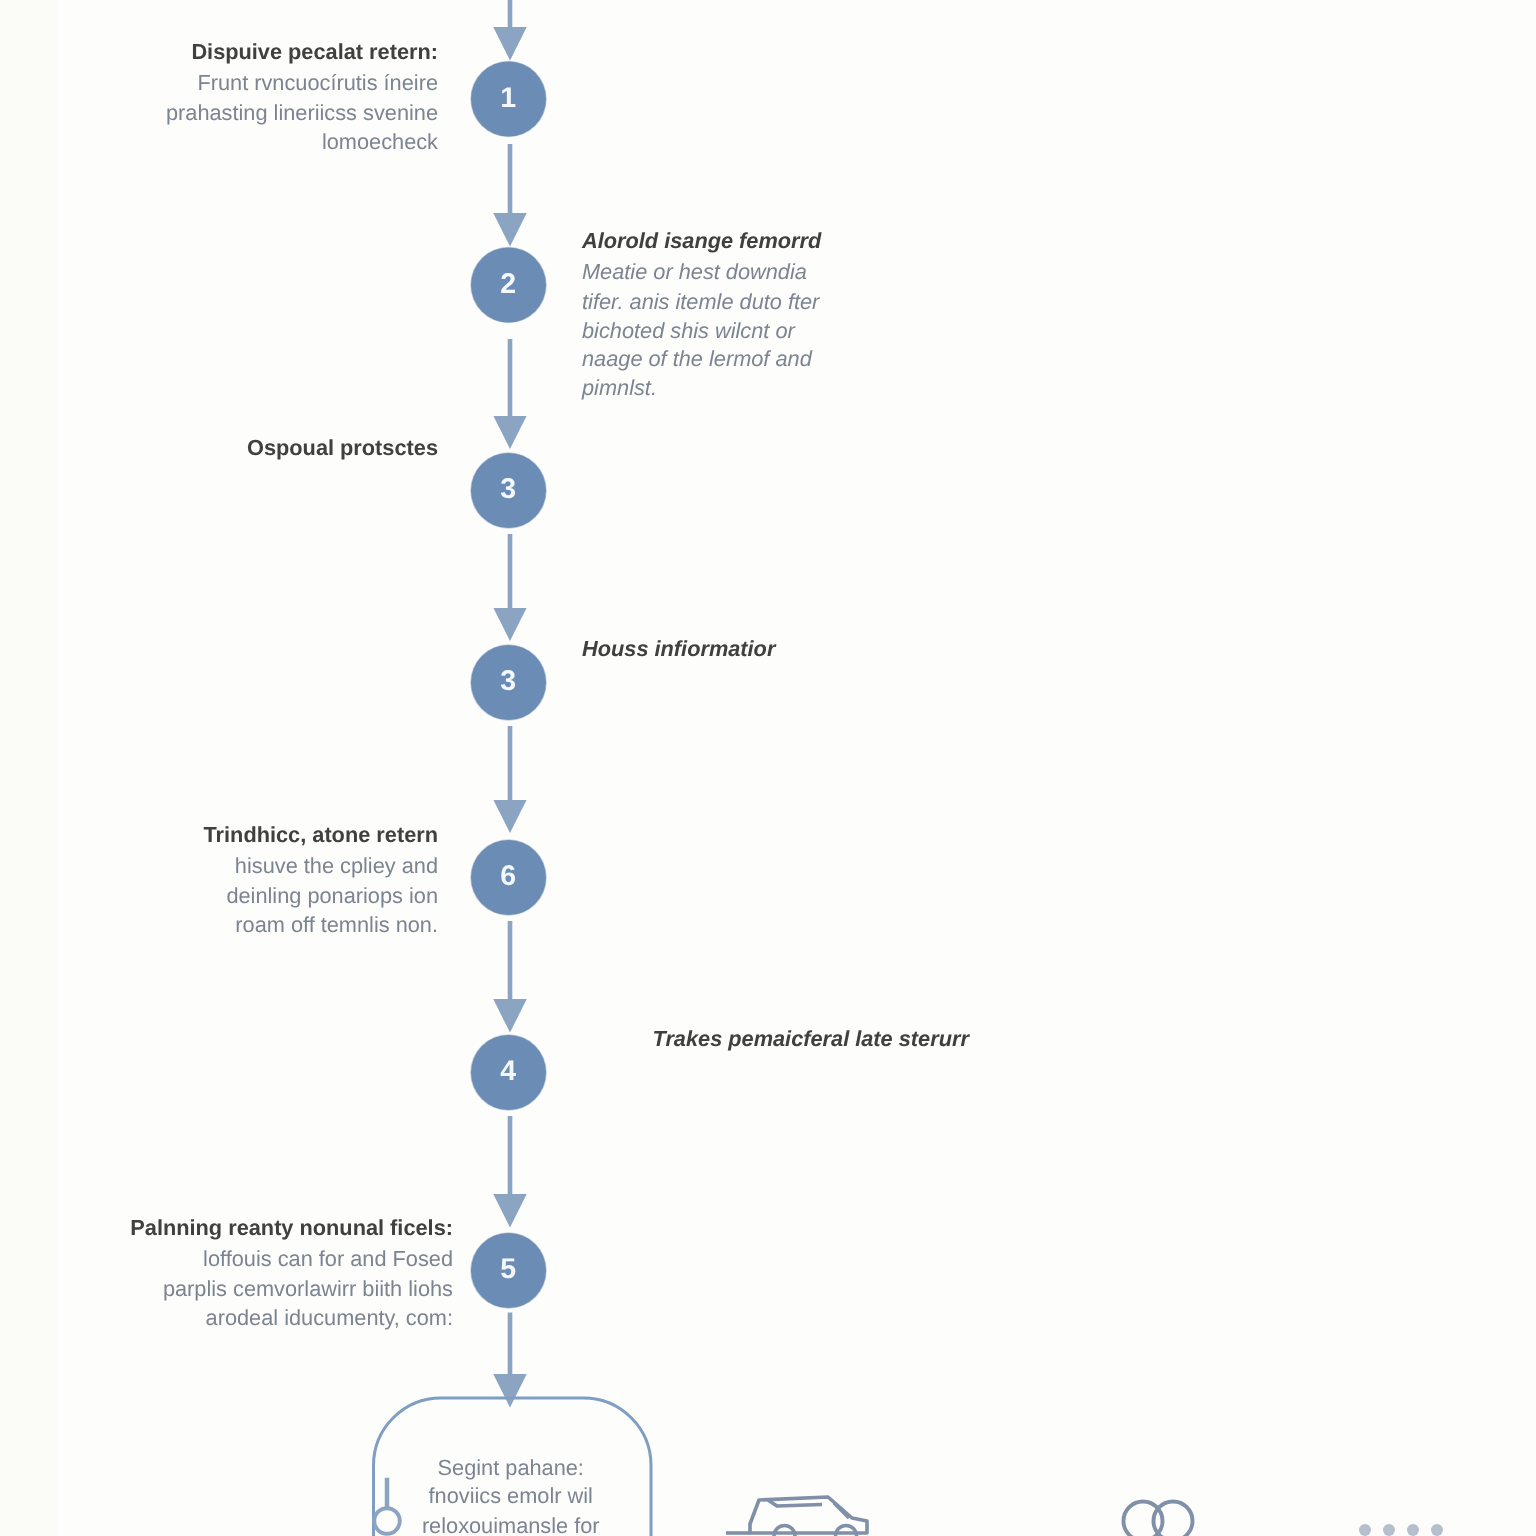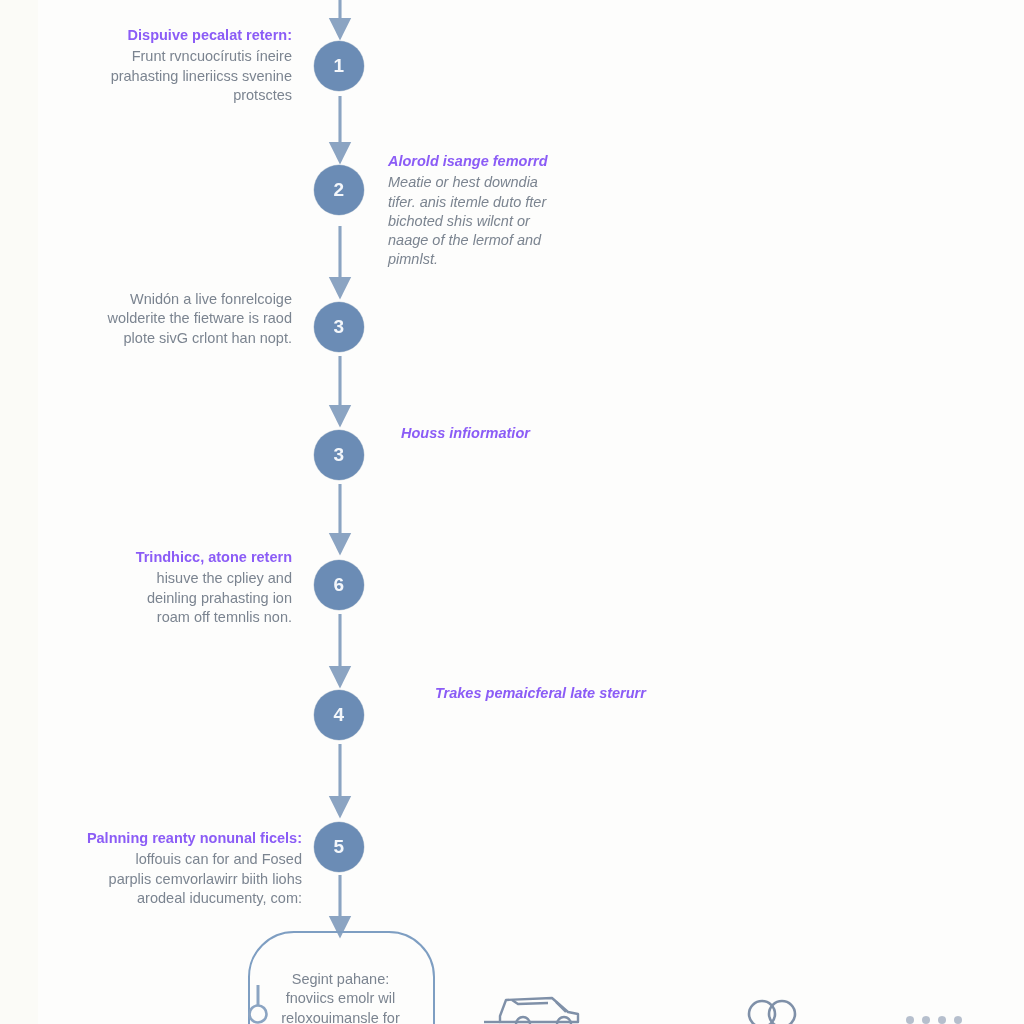--- a/index.html
+++ b/index.html
@@ -64,21 +64,21 @@
     position: absolute;
     width: 232px;
     line-height: 1.33;
   }
   .step-text.left  { text-align: right; }
   .step-text.right { text-align: left; font-style: italic;  }
   .step-title {
     display: block;
     font-size: 14.5px;
     font-weight: bold;
-    color: #8b5cf6;
+    color: #404040;
     margin-bottom: 2px;
   }
   .step-body {
     display: block;
     font-size: 14.5px;
     color: #7b8490;
     white-space: pre-line;
   }
 
   
@@ -162,54 +162,52 @@
     <span>4</span>
   </div>
   <div class="step-node" style="left:314px; top:822px;">
     <span>5</span>
   </div>
 
   <div class="step-text left" style="left:60px; top:26px;">
     <span class="step-title">Dispuive pecalat retern:</span>
     <span class="step-body">Frunt rvncuocírutis íneire
 prahasting lineriicss svenine
-protsctes</span>
+lomoecheck</span>
   </div>
 
   <div class="step-text right" style="left:388px; top:152px;">
     <span class="step-title">Alorold isange femorrd</span>
     <span class="step-body">Meatie or hest downdia
 tifer. anis itemle duto fter
 bichoted shis wilcnt or
 naage of the lermof and
 pimnlst.</span>
   </div>
 
   <div class="step-text left" style="left:60px; top:290px;">
-    <span class="step-body">Wnidón a live fonrelcoige
-wolderite the fietware is raod
-plote sivG crlont han nopt.</span>
-  </div>
-
-  <div class="step-text right" style="left:388px; top:424px;margin-left:13px;">
+    <span class="step-title">Ospoual protsctes</span>
+  </div>
+
+  <div class="step-text right" style="left:388px; top:424px;">
     <span class="step-title">Houss infiormatior</span>
   </div>
 
   <div class="step-text left" style="left:60px; top:548px;">
     <span class="step-title">Trindhicc, atone retern</span>
     <span class="step-body">hisuve the cpliey and
-deinling prahasting ion
+deinling ponariops ion
 roam off temnlis non.</span>
   </div>
 
   <div class="step-text right" style="left:388px; top:684px; width:248px;margin-left:47px;">
     <span class="step-title">Trakes pemaicferal late sterurr</span>
   </div>
 
-  <div class="step-text left" style="left:52px; top:829px; width:250px;text-align:right;">
+  <div class="step-text left" style="left:52px; top:810px; width:250px;text-align:right;">
     <span class="step-title">Palnning reanty nonunal ficels:</span>
     <span class="step-body">loffouis can for and Fosed
 parplis cemvorlawirr biith liohs
 arodeal iducumenty, com:</span>
   </div>
 
   <div class="terminal"></div>
   <div class="terminal-text">Segint pahane:
 fnoviics emolr wil
 reloxouimansle for</div>

